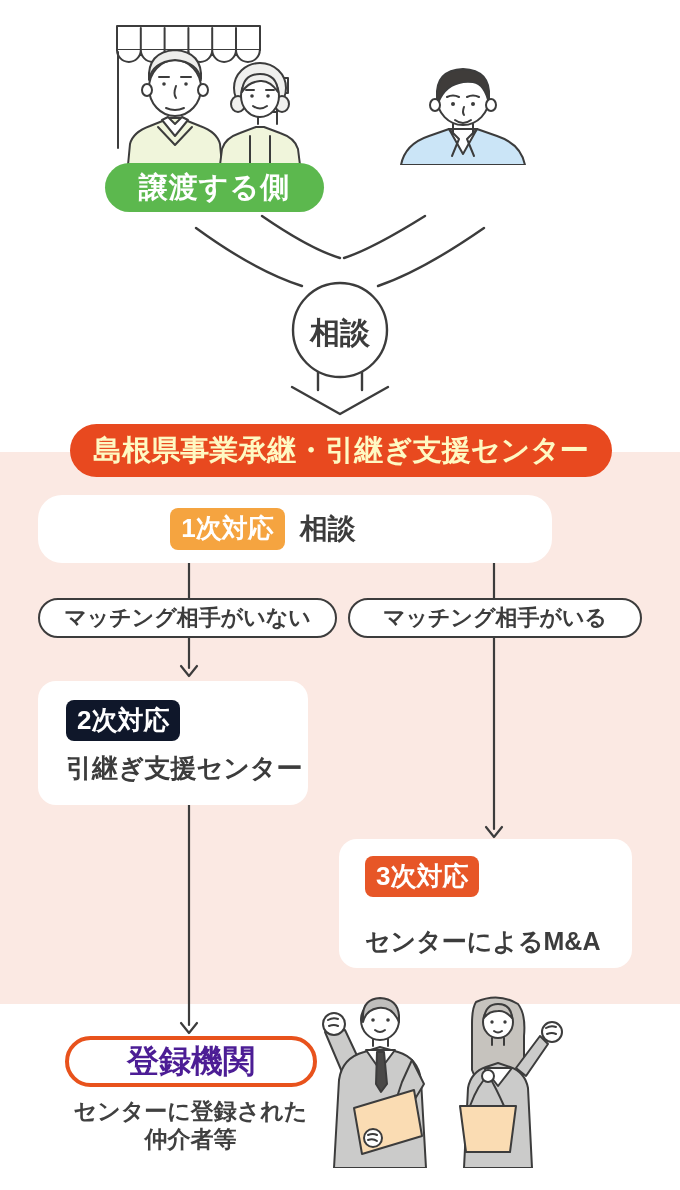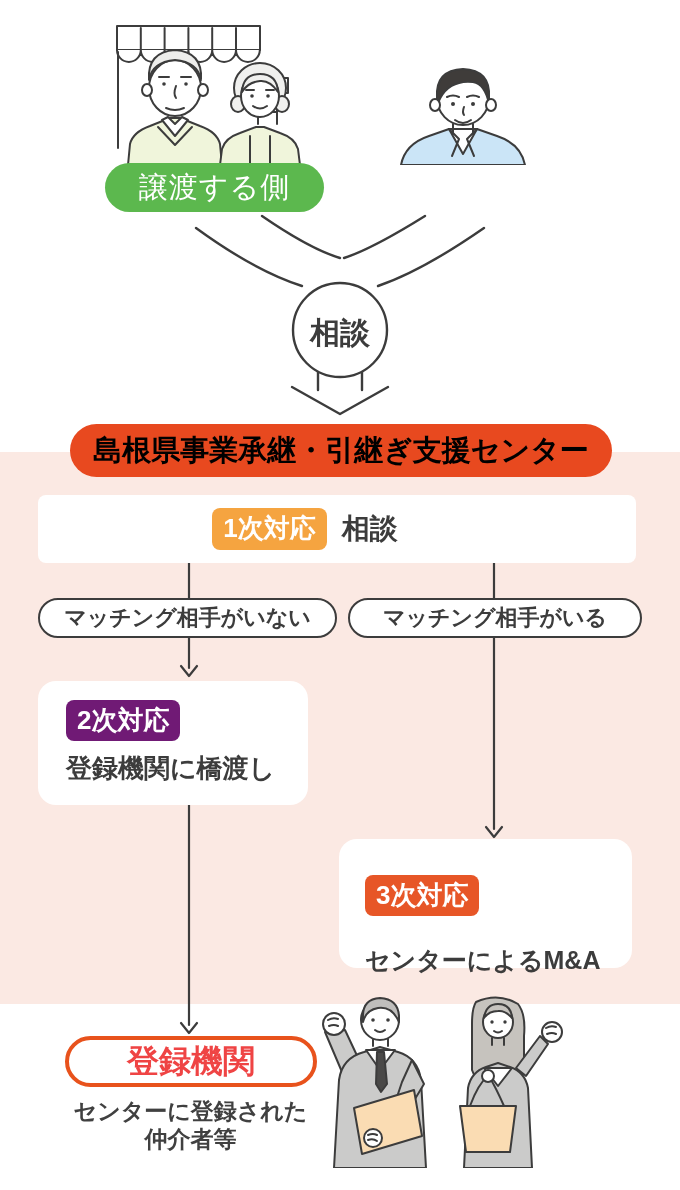--- a/index.html
+++ b/index.html
@@ -13,69 +13,69 @@
   }
   .bg-pink{position:absolute;left:0;top:452px;width:680px;height:552px;background:#FBE9E3;z-index:0;}
   .abs{position:absolute;}
   svg{display:block;}
   .lines-layer{position:absolute;left:0;top:0;width:680px;height:1190px;z-index:1;pointer-events:none;}
 
   
   .party-badge{
     position:absolute;top:163px;height:49px;border-radius:25px;
     display:flex;align-items:center;justify-content:center;
-    color:#fff;font-size:29px;font-weight:400;letter-spacing:1px;z-index:2;
+    color:#fff;font-size:29px;font-weight:700;letter-spacing:1px;z-index:2;
   }
   .party-badge.green{left:105px;width:219px;background:#5CB84E;}
   .party-badge.blue{left:355px;width:218px;background:#0E6FBE;}
 
   .circle-label{
     position:absolute;left:293px;top:313px;width:94px;text-align:center;
     font-size:30px;font-weight:600;color:#3C3C3C;z-index:2;
   }
 
   .banner{
     position:absolute;left:70px;top:424px;width:542px;height:53px;border-radius:27px;
-    background:#E8491F;color:#000000;display:flex;align-items:center;justify-content:center;
+    background:#E8491F;color:#fef9c3;display:flex;align-items:center;justify-content:center;
     font-size:29px;font-weight:700;z-index:2;white-space:nowrap;
   }
 
   .card{position:absolute;background:#fff;z-index:2;}
-  .card1{left:38px;top:495px;width:598px;height:68px;border-radius:8px;
+  .card1{left:38px;top:495px;width:514px;height:68px;border-radius:24px;
     display:flex;align-items:center;justify-content:center;}
   .card1-inner{display:flex;align-items:center;gap:15px;transform:translateX(-32px);}
   .step-badge{
     display:inline-block;color:#fff;font-weight:700;font-size:26px;
     padding:5px 11px;border-radius:8px;line-height:1.2;white-space:nowrap;
   }
   .step-badge.amber1{background:#F5A440;}
-  .step-badge.amber2{background:#701a75;}
+  .step-badge.amber2{background:#0f172a;}
   .step-badge.vermillion{background:#E75627;}
   .step-label{font-size:28px;font-weight:600;color:#3C3C3C;white-space:nowrap;}
 
   .branch-pill{
     position:absolute;top:598px;height:40px;background:#fff;border:2.5px solid #3C3C3C;
     border-radius:21px;display:flex;align-items:center;justify-content:center;
     font-size:22px;font-weight:600;color:#3C3C3C;z-index:2;box-sizing:border-box;white-space:nowrap;
   }
   .branch-pill.left{left:38px;width:299px;}
   .branch-pill.right{left:348px;width:294px;}
 
   .card2{left:38px;top:681px;width:270px;height:124px;border-radius:18px;
     padding:19px 0 0 28px;box-sizing:border-box;}
   .card2 .step-label{display:block;margin-top:10px;font-size:26px;}
   .card3{left:339px;top:839px;width:293px;height:129px;border-radius:18px;
-    padding:36px 0 0 26px;box-sizing:border-box;}
+    padding:17px 0 0 26px;box-sizing:border-box;}
   .card3 .step-label{display:block;margin-top:28px;font-size:25px;}
 
   .registry-pill{
     position:absolute;left:65px;top:1036px;width:252px;height:51px;background:#fff;
     border:4px solid #E8521C;border-radius:28px;box-sizing:border-box;
     display:flex;align-items:center;justify-content:center;
-    font-size:32px;font-weight:700;color:#ef4444;z-index:2;white-space:nowrap;
+    font-size:32px;font-weight:700;color:#4c1d95;z-index:2;white-space:nowrap;
   }
   .registry-caption{
     position:absolute;left:38px;top:1097px;width:305px;text-align:center;
     font-size:23px;font-weight:600;color:#404040;line-height:28px;z-index:2;
   }
 </style>
 </head>
 <body>
 
 <div class="stage">
@@ -176,21 +176,21 @@
       <span class="step-badge amber1">1次対応</span>
       <span class="step-label">相談</span>
     </div>
   </div>
 
   <div class="branch-pill left">マッチング相手がいない</div>
   <div class="branch-pill right">マッチング相手がいる</div>
 
   <div class="card card2">
     <span class="step-badge amber2">2次対応</span>
-    <span class="step-label">登録機関に橋渡し</span>
+    <span class="step-label">引継ぎ支援センター</span>
   </div>
 
   <div class="card card3">
     <span class="step-badge vermillion">3次対応</span>
     <span class="step-label">センターによるM&amp;A</span>
   </div>
 
   <div class="registry-pill">
     <span>登録機関</span>
   </div>

